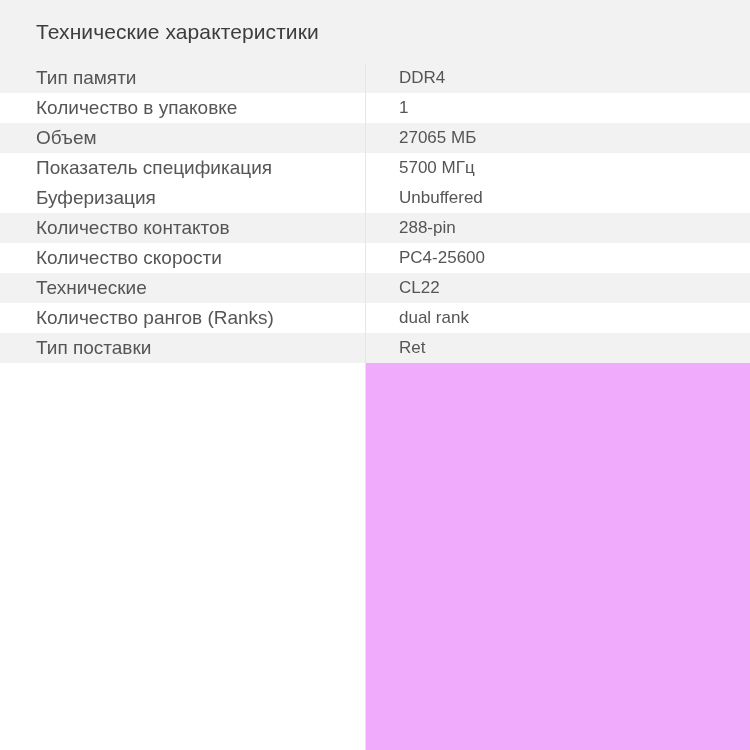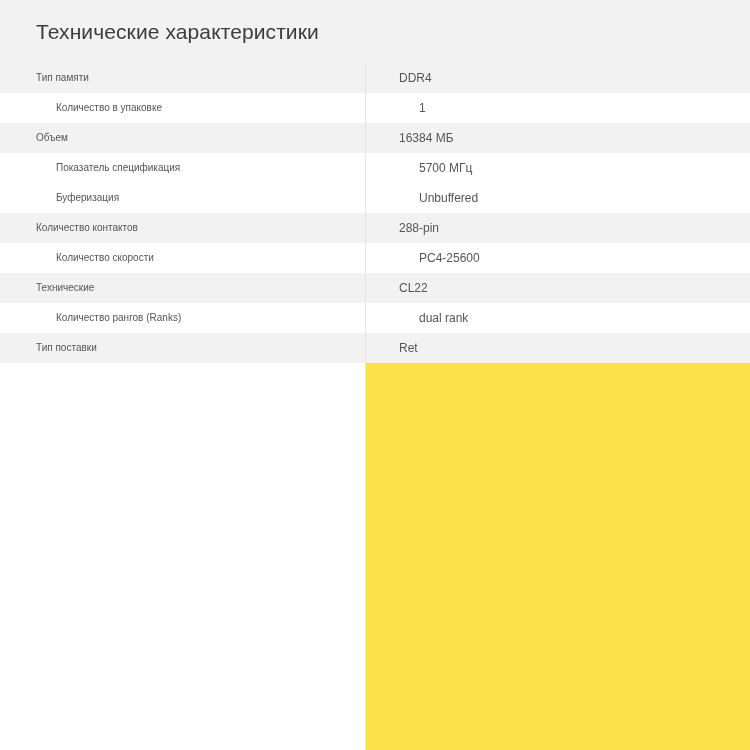--- a/index.html
+++ b/index.html
@@ -10,21 +10,21 @@
     width: 750px;
     height: 750px;
     background: #ffffff;
     font-family: "Liberation Sans", sans-serif;
     -webkit-font-smoothing: antialiased;
   }
   .page {
     position: relative;
     width: 750px;
     height: 750px;
-    background: #fde047;
+    background: #f0abfc;
     overflow: hidden;
   }
   
   .header-band {
     position: absolute;
     left: 0;
     top: 0;
     width: 750px;
     height: 63px;
     background: #f2f2f2;
@@ -50,37 +50,36 @@
     align-items: stretch;
     width: 750px;
     height: 30px;
     box-sizing: border-box;
   }
   .row.alt {
     background: #f2f2f2;
   }
   .row.plain {
     background: #ffffff;
-    padding-left: 20px;
   }
   .cell-label {
     width: 365px;
     box-sizing: border-box;
     padding: 6px 12px 6px 36px;
-    font-size: 10px;
+    font-size: 19px;
     line-height: 18px;
     color: #555555;
     white-space: nowrap;
     overflow: hidden;
   }
   .cell-value {
     flex: 1 1 auto;
     box-sizing: border-box;
     padding: 6px 12px 6px 34px;
-    font-size: 12px;
+    font-size: 17px;
     line-height: 18px;
     color: #555555;
     white-space: nowrap;
     overflow: hidden;
   }
   
   .column-divider {
     position: absolute;
     left: 365px;
     top: 63px;
@@ -112,21 +111,21 @@
       <div class="row alt">
         <div class="cell-label">Тип памяти</div>
         <div class="cell-value">DDR4</div>
       </div>
       <div class="row plain">
         <div class="cell-label">Количество в упаковке</div>
         <div class="cell-value">1</div>
       </div>
       <div class="row alt">
         <div class="cell-label">Объем</div>
-        <div class="cell-value">16384 МБ</div>
+        <div class="cell-value">27065 МБ</div>
       </div>
       <div class="row plain">
         <div class="cell-label">Показатель спецификация</div>
         <div class="cell-value">5700 МГц</div>
       </div>
       <div class="row plain">
         <div class="cell-label">Буферизация</div>
         <div class="cell-value">Unbuffered</div>
       </div>
       <div class="row alt">

